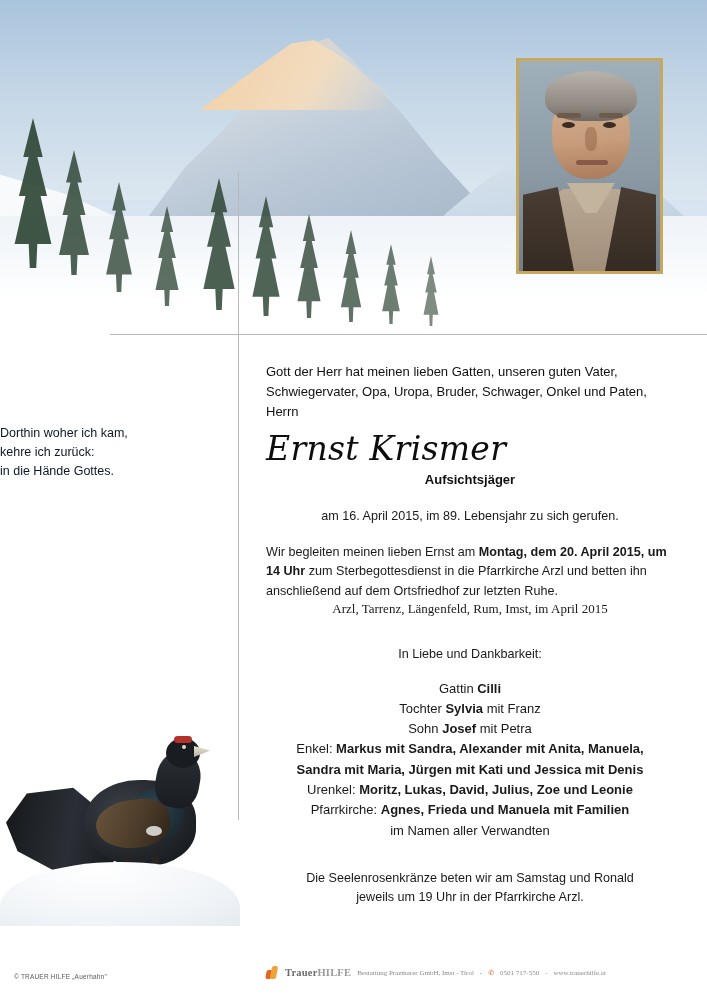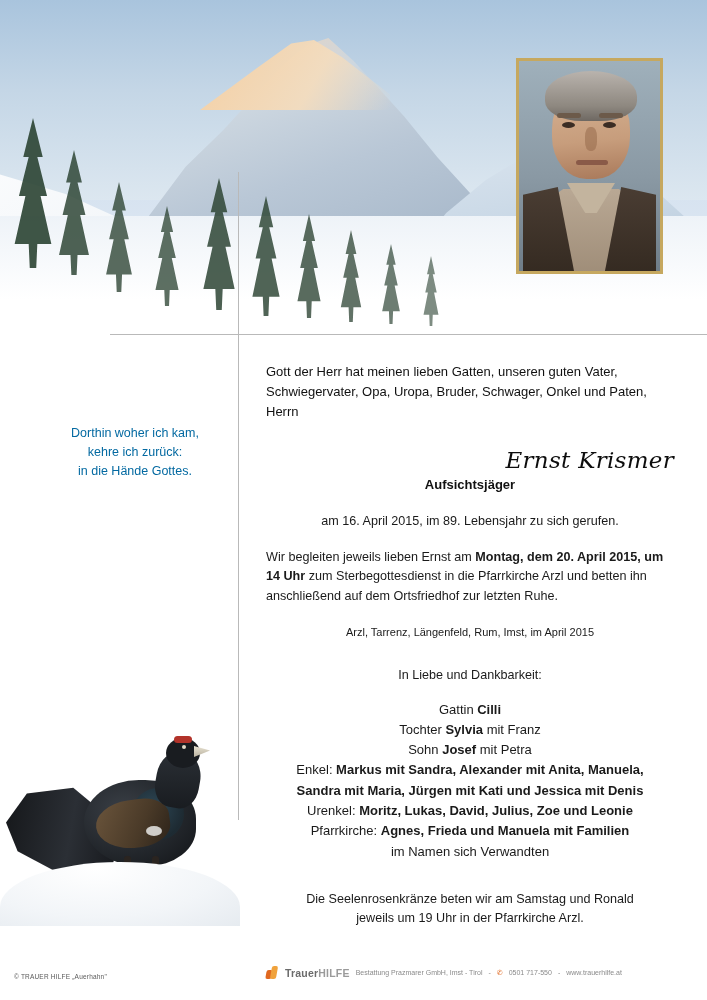--- a/index.html
+++ b/index.html
@@ -133,26 +133,26 @@
   .hline {
     position: absolute;
     left: 110px; top: 334px;
     width: 597px; height: 1px;
     background: #b9b9b9;
   }
 
   
   .verse {
     position: absolute;
-    left: 16px; top: 424px;
+    left: 0; top: 424px;
     width: 238px;
-    text-align: center;
+    text-align: left;
     font-size: 12.5px;
     line-height: 1.5;
-    color: #0369a1;
+    color: #0f172a;
   }
 
   
   .bird { position: absolute; left: 6px; top: 716px; width: 228px; height: 210px; }
   .bird .tail {
     position:absolute; left:0px; top:68px; width:116px; height:96px;
     background: linear-gradient(100deg, #15171a 0%, #2b2f35 55%, #14161a 100%);
     clip-path: polygon(100% 46%, 58% 4%, 18% 10%, 0% 40%, 10% 70%, 44% 92%, 92% 84%);
     border-radius: 6px;
   }
@@ -217,25 +217,25 @@
     left: 266px; top: 362px;
     width: 408px;
   }
   .intro {
     font-size: 13px;
     line-height: 1.52;
     text-align: left;
     color: #111;
   }
   .name {
-    margin-top: 26px;
-    text-align: right;
+    margin-top: 8px;
+    text-align: left;
     font-family: "DejaVu Serif", serif;
     font-style: italic;
-    font-size: 23px;
+    font-size: 33px;
     letter-spacing: .3px;
     color: #0d0d0d;
     white-space: nowrap;
   }
   .role {
     margin-top: 4px;
     text-align: center;
     font-size: 13px;
     font-weight: bold;
     color: #111;
@@ -246,23 +246,23 @@
     font-size: 12.6px;
   }
   .service {
     margin-top: 20px;
     font-size: 12.6px;
     line-height: 1.52;
     text-align: left;
   }
   .service b { font-weight: bold; }
   .places {
-    margin-top: 20px;
-    text-align: center;
-    font-size: 11px;
+    text-align: center;
+    font-size: 13px;
+    font-family: Liberation Serif, serif;
   }
   .thanks {
     margin-top: 30px;
     text-align: center;
     font-size: 12.6px;
   }
   .family {
     margin-top: 18px;
     text-align: center;
     font-size: 13px;
@@ -279,20 +279,21 @@
   
   .footer {
     position: absolute;
     left: 266px; top: 966px;
     width: 420px;
     display: flex;
     align-items: center;
     gap: 6px;
     font-size: 7px;
     color: #8a8a8a;
+    font-family: Liberation Serif, serif;
   }
   .footer .logo-mark {
     width: 13px; height: 13px;
     position: relative;
     flex: 0 0 auto;
   }
   .footer .logo-mark i {
     position:absolute; display:block; border-radius:2px;
   }
   .footer .logo-mark i.a { left:0; top:4px; width:6px; height:9px; background:#e06820; transform: skewX(-10deg); }
@@ -377,35 +378,35 @@
 
   <div class="main">
 
     <div class="intro">Gott der Herr hat meinen lieben Gatten, unseren guten Vater, Schwiegervater, Opa, Uropa, Bruder, Schwager, Onkel und Paten, Herrn</div>
 
     <div class="name">Ernst Krismer</div>
     <div class="role">Aufsichtsjäger</div>
 
     <div class="line-died">am 16. April 2015, im 89. Lebensjahr zu sich gerufen.</div>
 
-    <div class="service"><span>Wir begleiten jeweils lieben Ernst am </span><b>Montag, dem 20. April 2015, um 14 Uhr</b><span> zum Sterbegottesdienst in die Pfarrkirche Arzl und betten ihn anschließend auf dem Ortsfriedhof zur letzten Ruhe.</span></div>
+    <div class="service"><span>Wir begleiten meinen lieben Ernst am </span><b>Montag, dem 20. April 2015, um 14 Uhr</b><span> zum Sterbegottesdienst in die Pfarrkirche Arzl und betten ihn anschließend auf dem Ortsfriedhof zur letzten Ruhe.</span></div>
 
     <div class="places">Arzl, Tarrenz, Längenfeld, Rum, Imst, im April 2015</div>
 
     <div class="thanks">In Liebe und Dankbarkeit:</div>
 
     <div class="family">
       <div><span>Gattin </span><b>Cilli</b><span></span></div>
       <div><span>Tochter </span><b>Sylvia</b><span> mit Franz</span></div>
       <div><span>Sohn </span><b>Josef</b><span> mit Petra</span></div>
       <div><span>Enkel: </span><b>Markus</b><b> mit Sandra, Alexander mit Anita, Manuela,</b></div>
       <div><b>Sandra</b><b> mit Maria, Jürgen mit Kati und Jessica mit Denis</b></div>
       <div><span>Urenkel: </span><b>Moritz, Lukas, David, Julius, Zoe</b><b> und Leonie</b></div>
       <div><span>Pfarrkirche: </span><b>Agnes, Frieda</b><b> und Manuela mit Familien</b></div>
-      <div>im Namen sich Verwandten</div>
+      <div>im Namen aller Verwandten</div>
     </div>
 
     <div class="rosary">
       <div>Die Seelenrosenkränze beten wir am Samstag und Ronald</div>
       <div>jeweils um 19 Uhr in der Pfarrkirche Arzl.</div>
     </div>
   </div>
 
   <div class="footer">
     <span class="logo-mark">

